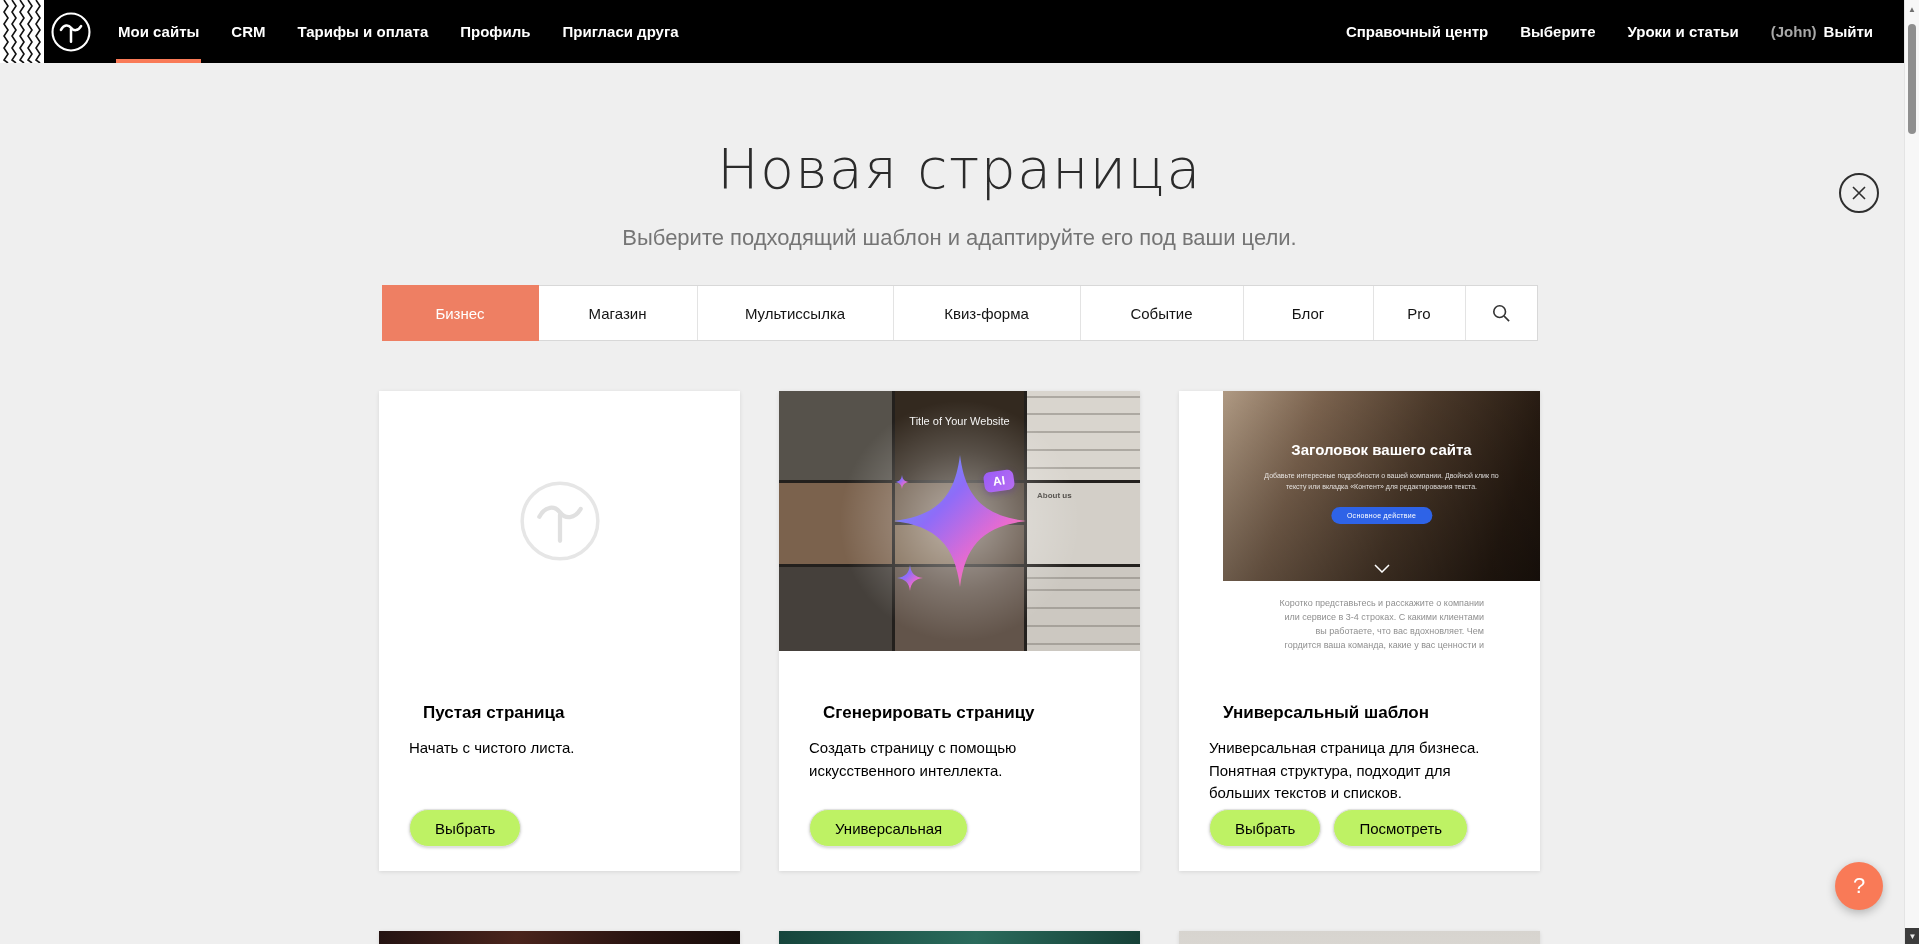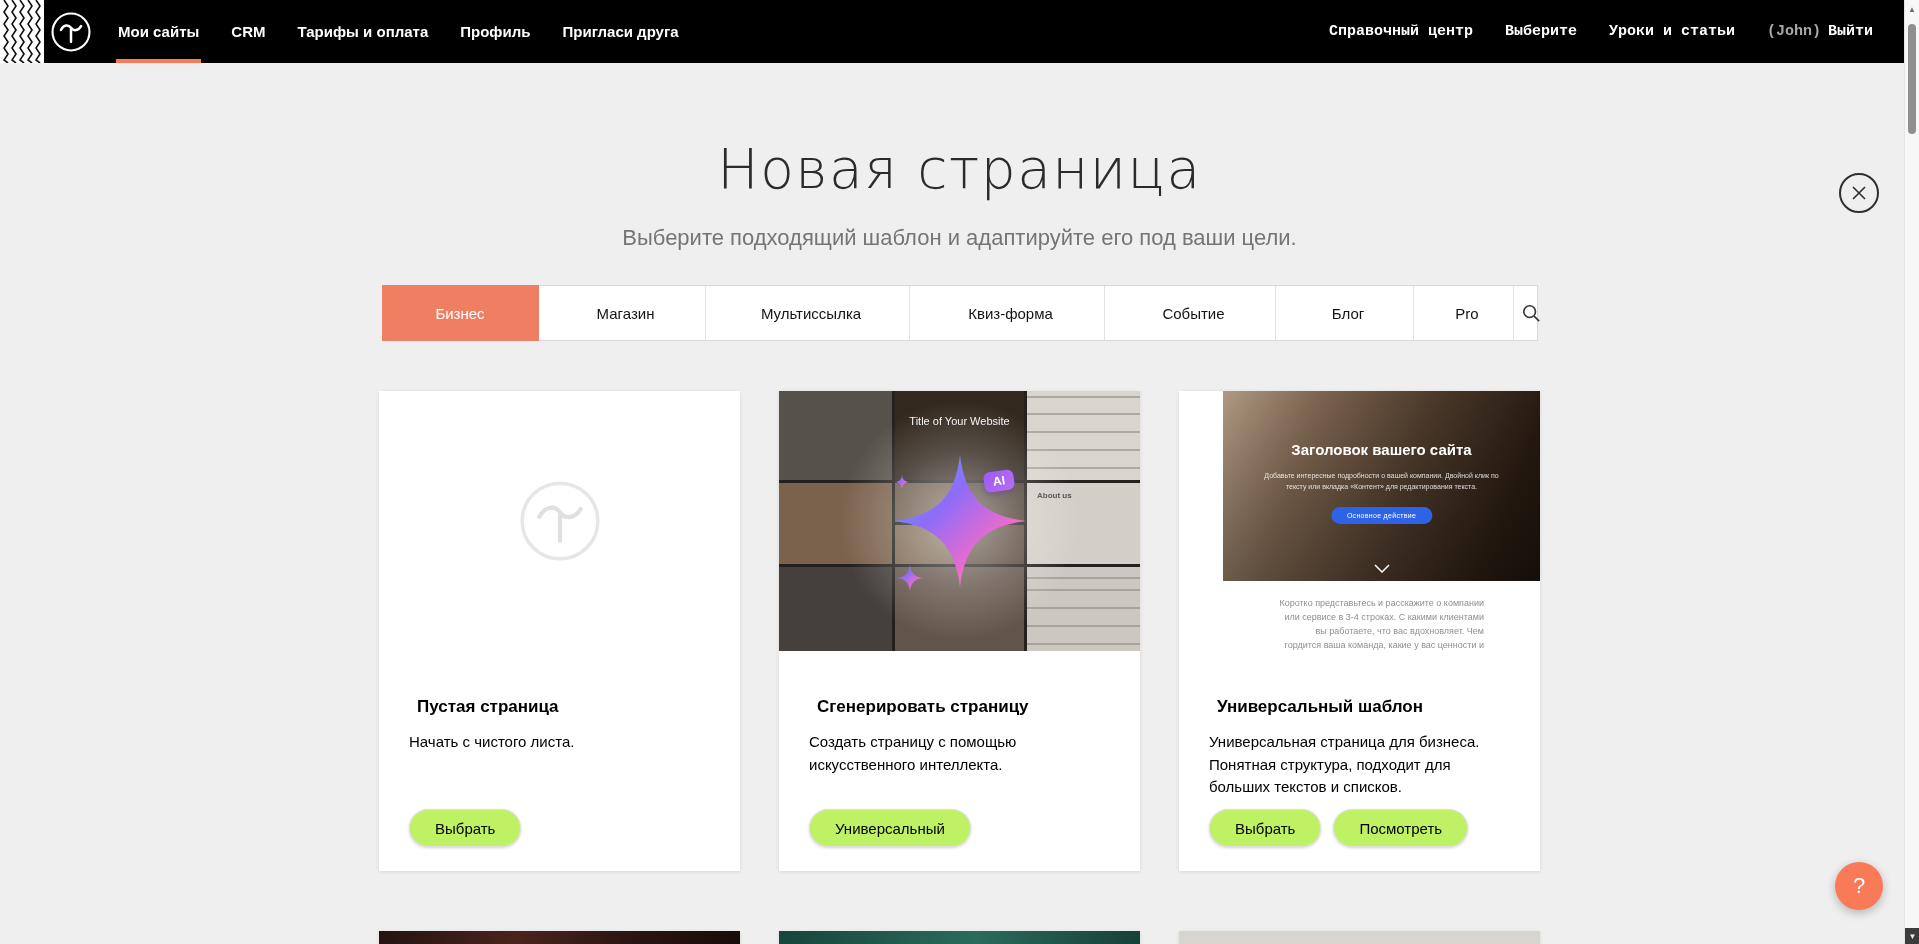--- a/index.html
+++ b/index.html
@@ -9,45 +9,45 @@
     background: var(--page-bg, #efefef);
     font-family: "Liberation Sans", "DejaVu Sans", sans-serif;
     position: relative;
   }
 
   
   .navbar { position: relative; height: 63px; background: var(--navbar-bg, #000); display: flex; align-items: stretch; width: 100%; z-index: 20; }
   .zigzag { width: 44px; height: 63px; background: #fff; flex: 0 0 auto; }
   .logo-wrap { display: flex; align-items: center; margin: 0 10px 0 6px; flex: 0 0 auto; cursor: pointer; }
   .nav-left, .nav-right { display: flex; align-items: stretch; }
-  .nav-right { margin-left: auto; padding-right: 30px; font-family: Liberation Mono, monospace; }
+  .nav-right { margin-left: auto; padding-right: 30px; }
   .nav-item { position: relative; display: flex; align-items: center; padding: 17px 16px; color: #fff; font-size: 15px; font-weight: 700; cursor: pointer; white-space: nowrap; }
   .nav-item.active::after { content: ""; position: absolute; left: 14px; right: 14px; bottom: 0; height: 4px; background: var(--accent, #f97a57); }
   .user-name { color: #a8a8a8; margin-right: 7px; font-weight: 700; }
 
   
   main { text-align: center; position: relative; }
   .close-btn { position: absolute; top: 36px; right: 40px; width: 40px; height: 40px; border-radius: 50%;
     border: 2px solid #2f2f2f; background: transparent; display: flex; align-items: center; justify-content: center; cursor: pointer; padding: 0; }
   .page-title { margin: 74px 0 0; font-family: "DejaVu Sans", sans-serif; font-weight: 200; font-size: 55px; letter-spacing: 1.5px; color: #2b2b2b; }
   .page-subtitle { margin: 24px 0 0; font-size: 22px; color: #757575; font-weight: 400; }
 
   
-  .tabs { width: 1156px; margin: 34px auto 0; height: 56px; display: flex; background: #fff; border: 1px solid #d8d8d8; text-align: center; gap: 8px; }
+  .tabs { width: 1156px; margin: 34px auto 0; height: 56px; display: flex; background: #fff; border: 1px solid #d8d8d8; text-align: center; }
   .tab { display: flex; align-items: center; justify-content: center; font-size: 15px; color: #141414; border-right: 1px solid #e3e3e3; cursor: pointer; }
   .tab:last-child { border-right: none; }
   .tab.active { background: var(--tab-active, #ee7f63); color: #fff; margin: -1px 0 -1px -1px; border-right: none; }
   .tab-search { flex: 1; }
 
   
   .cards { width: 1161px; margin: 50px auto 0; display: flex; gap: 39px; text-align: left; }
   .card { width: 361px; height: 480px; background: #fff; box-shadow: 0 1px 4px rgba(0,0,0,0.10); position: relative; overflow: hidden; flex: 0 0 auto; }
   .preview { height: 260px; position: relative; overflow: hidden; padding-left: 44px; }
   .card-body { padding: 38px 30px 0; }
-  .card-title { margin: 8px; font-size: 17px; font-weight: 700; color: #000; }
+  .card-title { margin: 14px; font-size: 17px; font-weight: 700; color: #000; }
   .card-desc { margin: 14px 0 0; font-size: 15px; line-height: 1.5; color: #000; }
   .card-actions { position: absolute; left: 30px; bottom: 24px; display: flex; gap: 12px; }
   .pill-btn { height: 38px; padding: 0 25px; border-radius: 19px; background: #bef264; border: 1px solid #e0e0e0;
     box-shadow: 0 1px 3px rgba(0,0,0,0.18); font-size: 15px; color: #000; cursor: pointer; font-family: inherit; }
 
   
   .preview-blank { background: #fff; }
   .blank-logo { position: absolute; top: 50%; left: 50%; transform: translate(-50%,-50%); }
 
   
@@ -219,21 +219,21 @@
           <svg class="sparkle-tiny" width="14" height="14" viewBox="0 0 100 100">
             <path d="M50 0 C54 32 68 46 100 50 C68 54 54 68 50 100 C46 68 32 54 0 50 C32 46 46 32 50 0 Z" fill="url(#sparkleGrad)"></path>
           </svg>
           <div class="ai-badge">AI</div>
         </div>
         <div class="card-body">
           <h3 class="card-title">Сгенерировать страницу</h3>
           <p class="card-desc">Создать страницу с помощью искусственного интеллекта.</p>
         </div>
         <div class="card-actions">
-          <button class="pill-btn">Универсальный</button>
+          <button class="pill-btn">Универсальная</button>
         </div>
       </div>
 
       <div class="card">
         <div class="preview">
           <div class="u-photo">
             <div class="u-heading">Заголовок вашего сайта</div>
             <div class="u-subheading">Добавьте интересные подробности о вашей компании. Двойной клик по тексту или вкладка «Контент» для редактирования текста.</div>
             <button class="u-cta">Основное действие</button>
             <svg class="u-chevron" width="16" height="9" viewBox="0 0 16 9">

